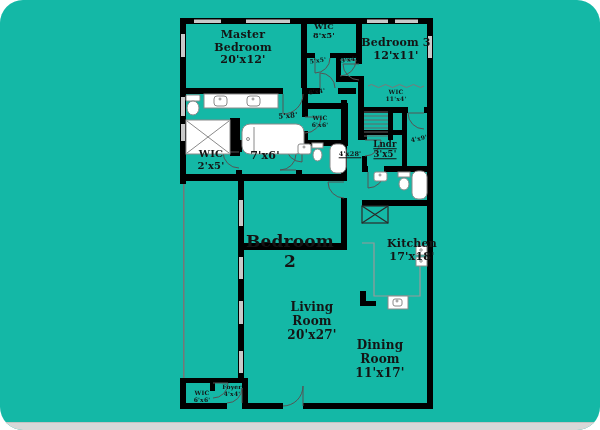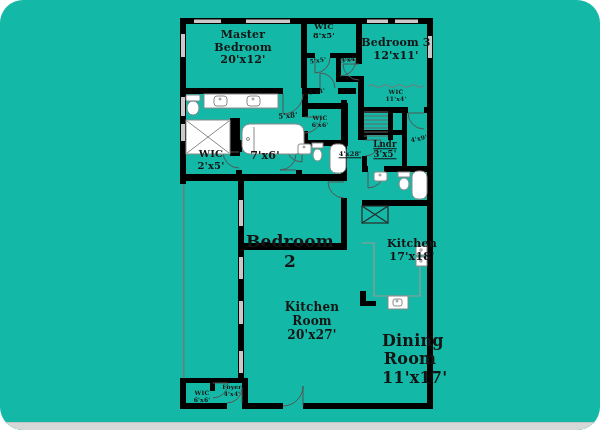--- a/index.html
+++ b/index.html
@@ -239,24 +239,24 @@
     <span class="dm">3'x5'</span>
   </div>
   <div class="lbl" style="left:290px;top:210px;width:90px;font-size:17px;margin-top:42px;">
     <span class="nm">Bedroom 2</span>
   </div>
   <div class="lbl" style="left:396px;top:251px;width:60px;font-size:11px;margin-left:16px;">
     <span class="nm">Kitchen</span>
     <span class="dm">17'x18'</span>
   </div>
   <div class="lbl" style="left:312px;top:322px;width:56px;font-size:12px;">
-    <span class="nm">Kitchen Room</span>
+    <span class="nm">Living Room</span>
     <span class="dm">20'x27'</span>
   </div>
-  <div class="lbl" style="left:410px;top:360px;width:56px;font-size:16px;">
+  <div class="lbl" style="left:380px;top:360px;width:56px;font-size:12px;">
     <span class="nm">Dining Room</span>
     <span class="dm">11'x17'</span>
   </div>
   <div class="lbl" style="left:202px;top:397px;width:30px;font-size:6px;">
     <span class="nm">WIC</span>
     <span class="dm">6'x6'</span>
   </div>
   <div class="lbl" style="left:232px;top:391px;width:34px;font-size:6px;">
     <span class="nm">Foyer</span>
     <span class="dm">4'x4'</span>

